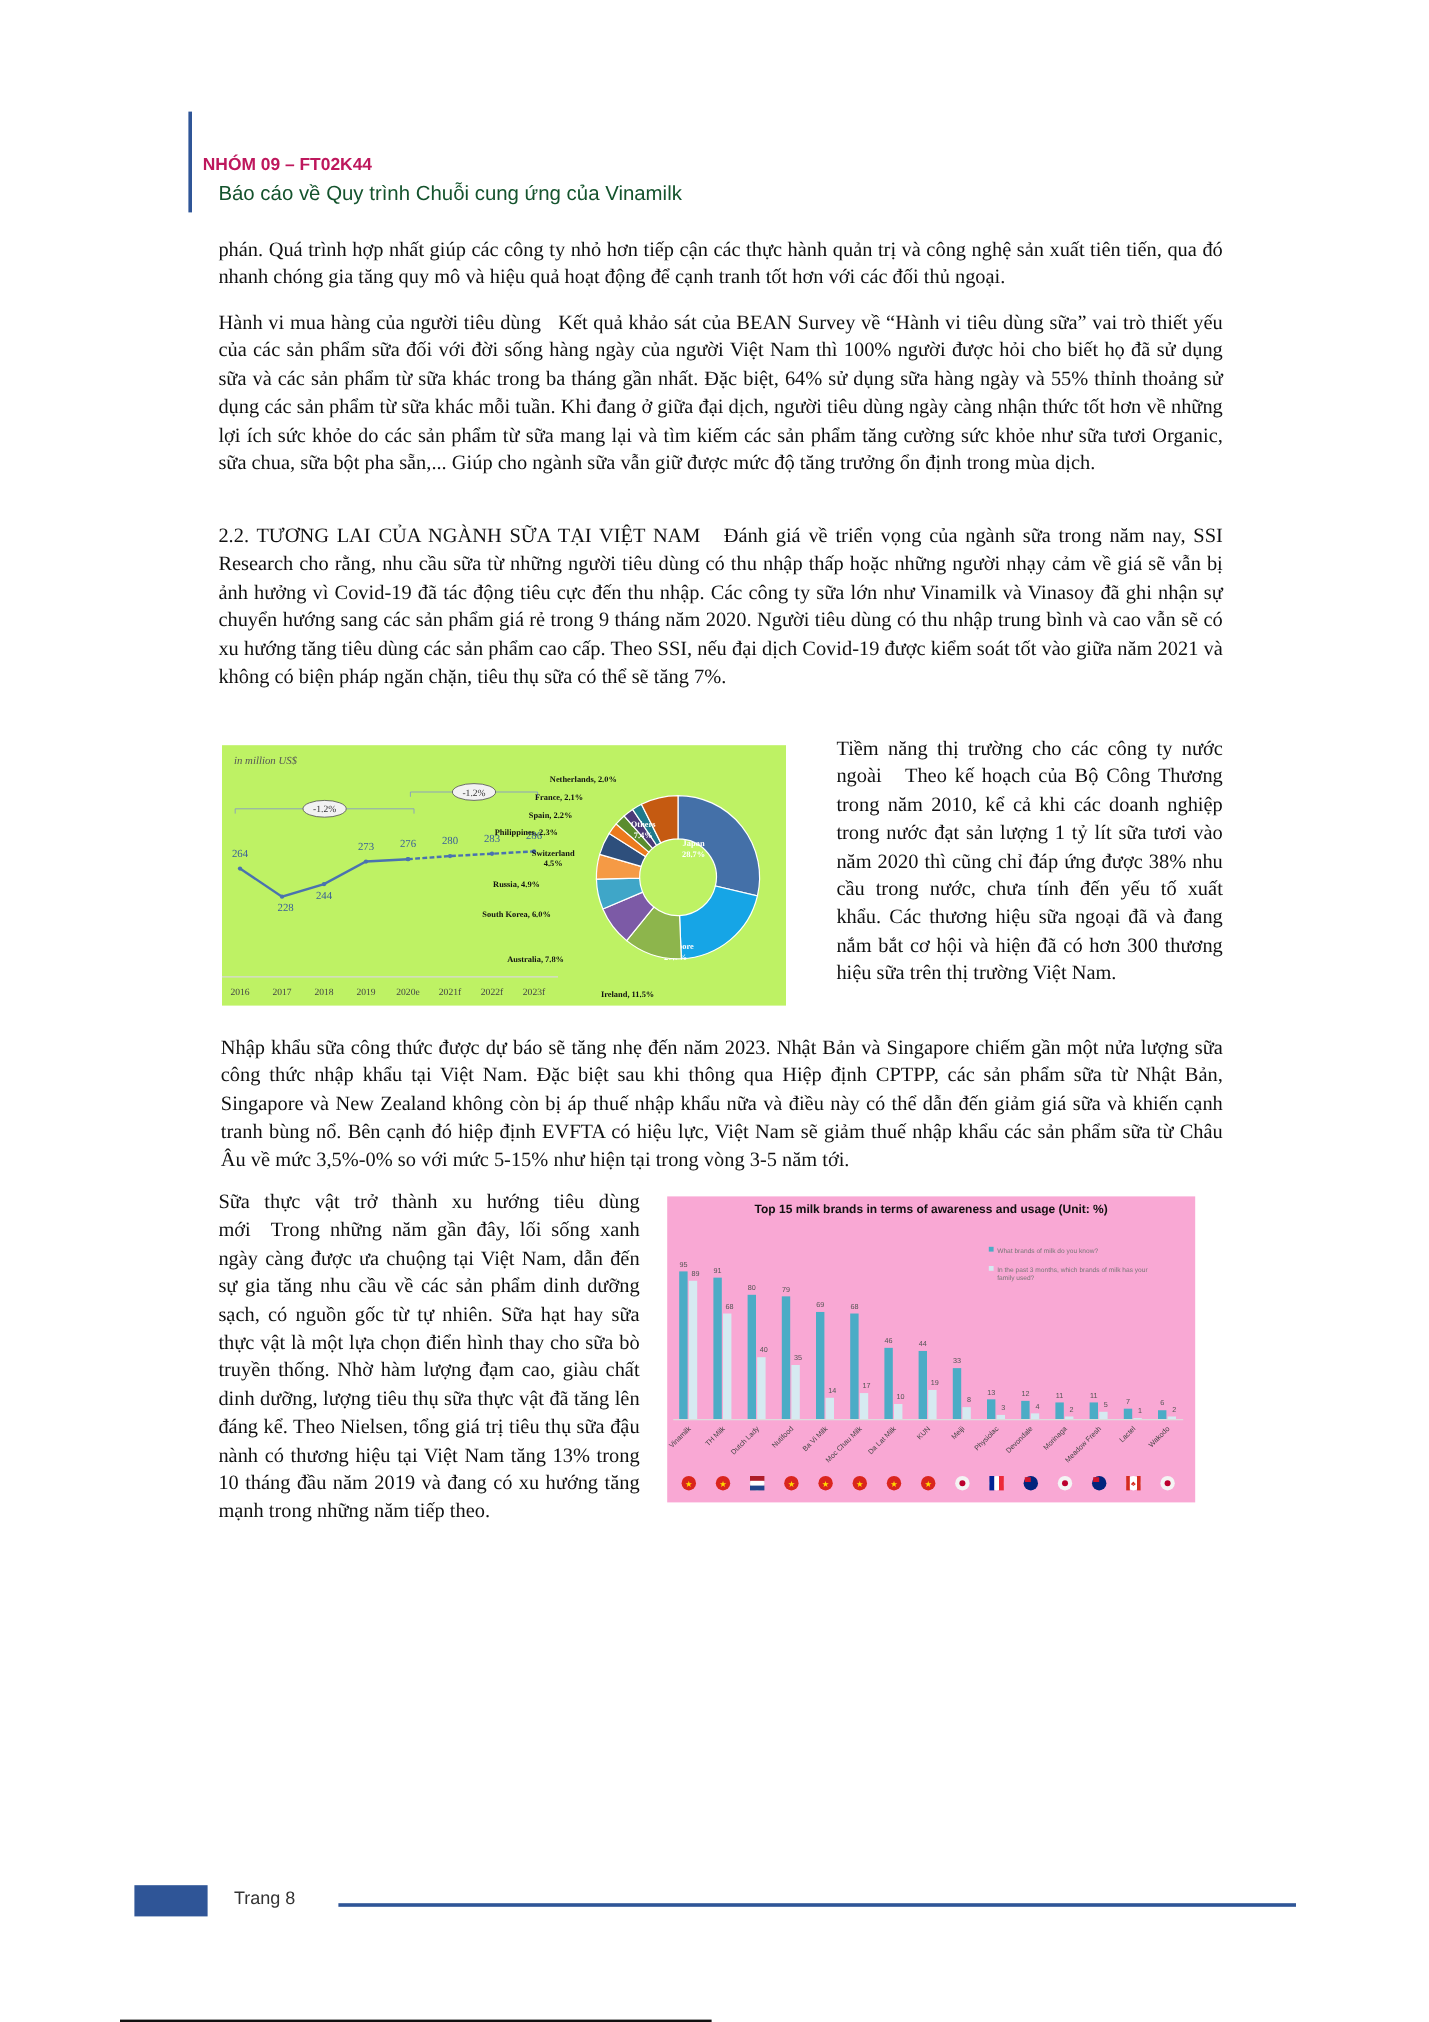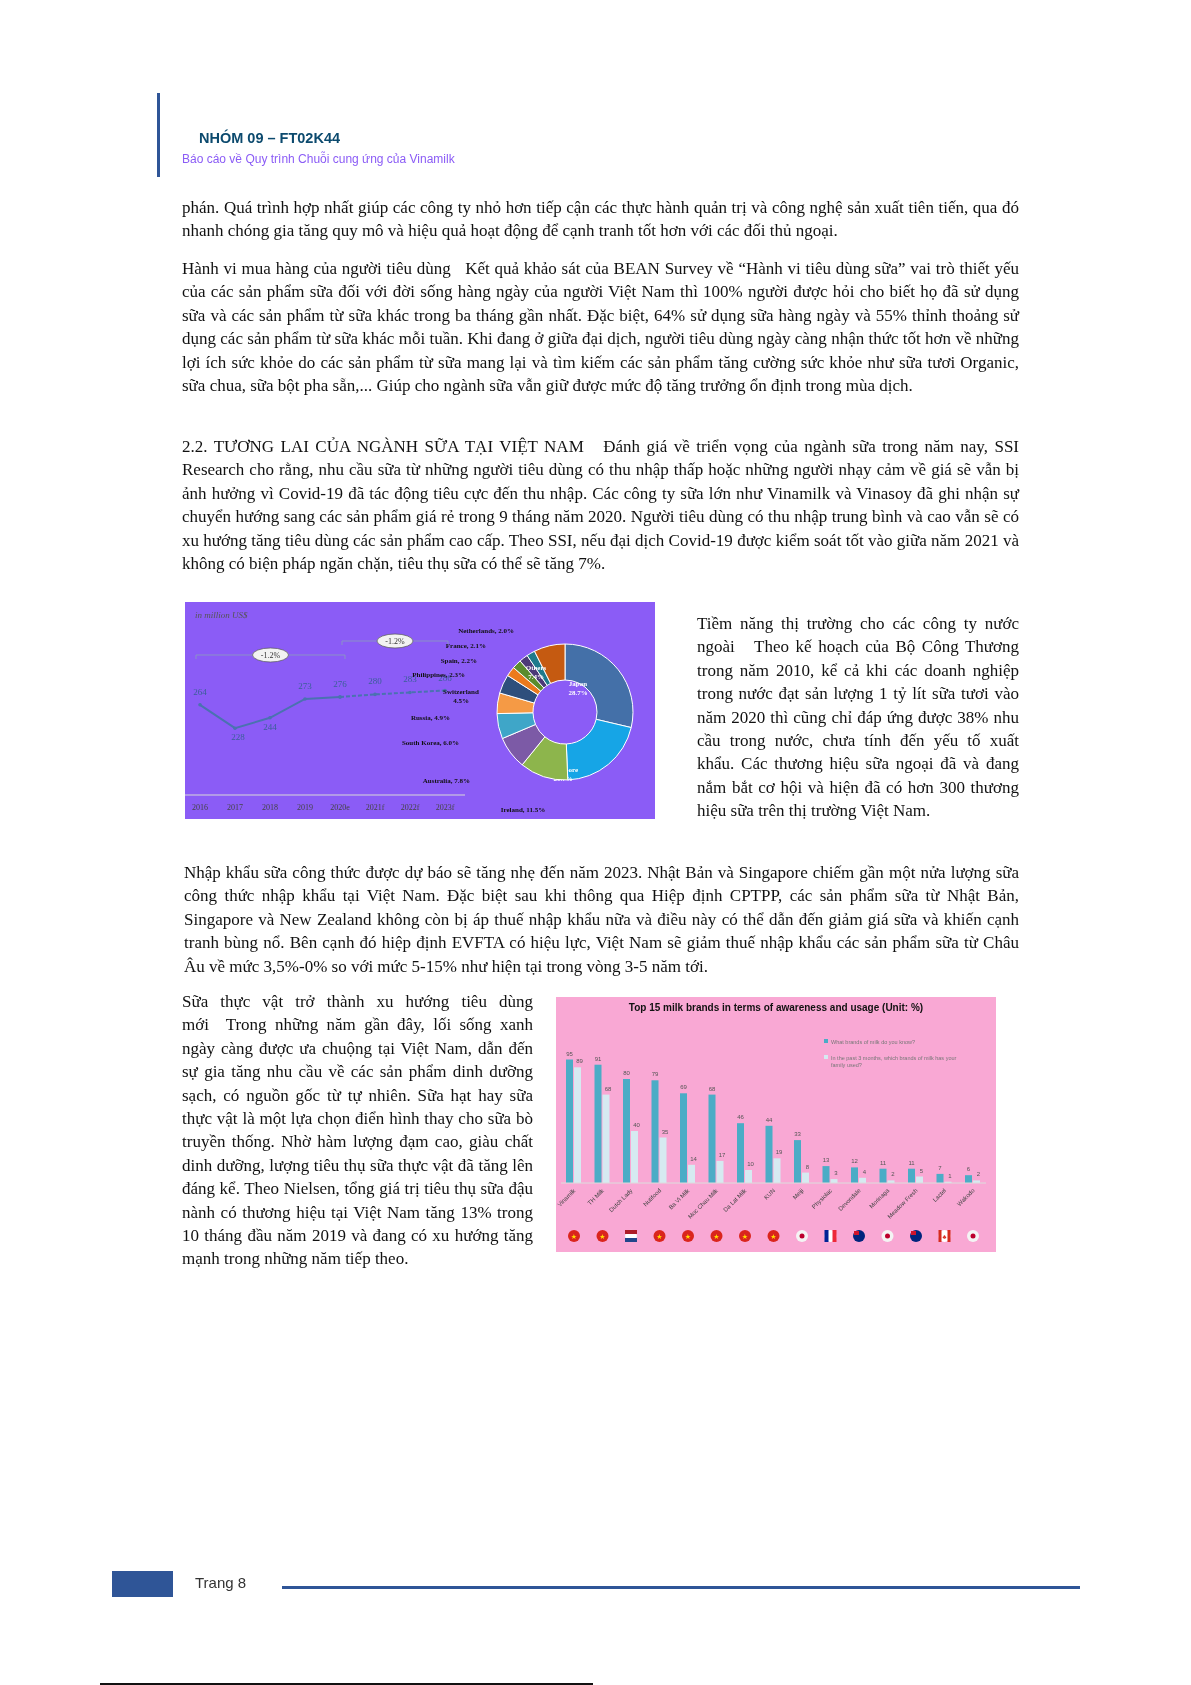--- a/index.html
+++ b/index.html
@@ -1,22 +1,22 @@
 <!DOCTYPE html>
 <html><head>
 <meta charset="utf-8">
 <style>
   html, body { margin:0; padding:0; background:#ffffff; }
   body { width:1191px; height:1685px; position:relative; overflow:hidden; font-family:"Liberation Serif", serif; color:#111; }
   .hdr-bar { position:absolute; left:157px; top:93px; width:3px; height:84px; background:#2f5597; }
-  .hdr-group { position:absolute; left:199px; top:130px; font-family:"Liberation Sans", sans-serif; font-weight:bold; font-size:14.5px; color:#0c4a6e; }
-  .hdr-sub { position:absolute; left:182px; top:152px; font-family:"Liberation Sans", sans-serif; font-size:12px; color:#8b5cf6; }
+  .hdr-group { position:absolute; left:169px; top:130px; font-family:"Liberation Sans", sans-serif; font-weight:bold; font-size:14.5px; color:#be185d; }
+  .hdr-sub { position:absolute; left:182px; top:152px; font-family:"Liberation Sans", sans-serif; font-size:17px; color:#14532d; }
   .p { position:absolute; font-size:17px; line-height:23.4px; text-align:justify; text-align-last:left; }
   .p b { font-weight:normal; }
-  .chart1 { position:absolute; left:185px; top:602px; width:470px; height:217px; background:#8b5cf6; }
+  .chart1 { position:absolute; left:185px; top:621px; width:470px; height:217px; background:#bef264; }
   .chart2 { position:absolute; left:556px; top:997px; width:440px; height:255px; background:#f9a8d4; }
   .footer-sq { position:absolute; left:112px; top:1571px; width:61px; height:26px; background:#2f5597; }
   .footer-txt { position:absolute; left:195px; top:1574px; font-family:"Liberation Sans", sans-serif; font-size:15px; color:#333;text-align:center; }
   .footer-line { position:absolute; left:282px; top:1586px; width:798px; height:3px; background:#2f5597; }
   .bottom-rule { position:absolute; left:100px; top:1683px; width:493px; height:2px; background:#111; }
   svg text { font-family:"Liberation Serif", serif; }
   .sans text { font-family:"Liberation Sans", sans-serif; }
 </style>
 </head>
 <body>

